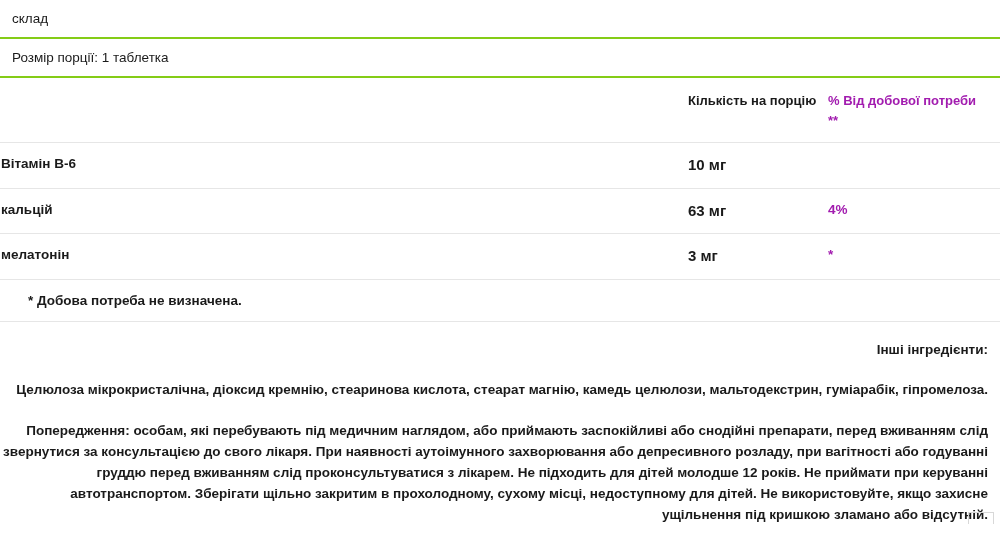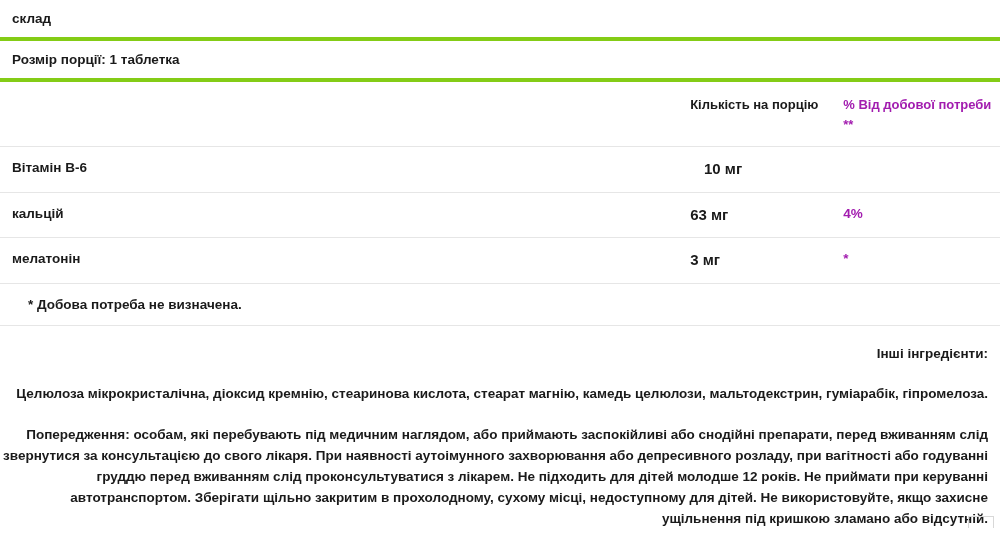--- a/index.html
+++ b/index.html
@@ -17,25 +17,24 @@
   .page {
     width: 1000px;
     position: relative;
     box-sizing: border-box;
   }
   .row {
     display: flex;
     align-items: flex-start;
     border-bottom: 1px solid #e6e6e6;
     padding: 11px 0 11px 0;
-    gap: 16px;
   }
   .cell-name {
     width: 688px;
-    padding-left: 12px;
+    padding-left: 1px;
     box-sizing: border-box;
     font-size: 13.5px;
     font-weight: bold;
     line-height: 1.5;
     color: #1a1a1a;
   }
   .cell-amount {
     width: 140px;
     font-size: 15px;
     font-weight: bold;
@@ -52,23 +51,23 @@
   .header-row .cell-amount,
   .header-row .cell-dv {
     font-size: 13px;
   }
   .header-row {
     padding-top: 13px;
     padding-bottom: 12px;
   }
   .head-line {
     padding: 11px 0 11px 12px;
-    border-bottom: 4px solid #84cc16;
+    border-bottom: 2px solid #84cc16;
     font-size: 13.5px;
-    font-weight: bold;
+    font-weight: normal;
     color: #1a1a1a;
   }
   .footnote {
     padding: 13px 0 13px 28px;
     border-bottom: 1px solid #e6e6e6;
     font-size: 13.5px;
     font-weight: bold;
     color: #1a1a1a;
   }
   .body-section {

